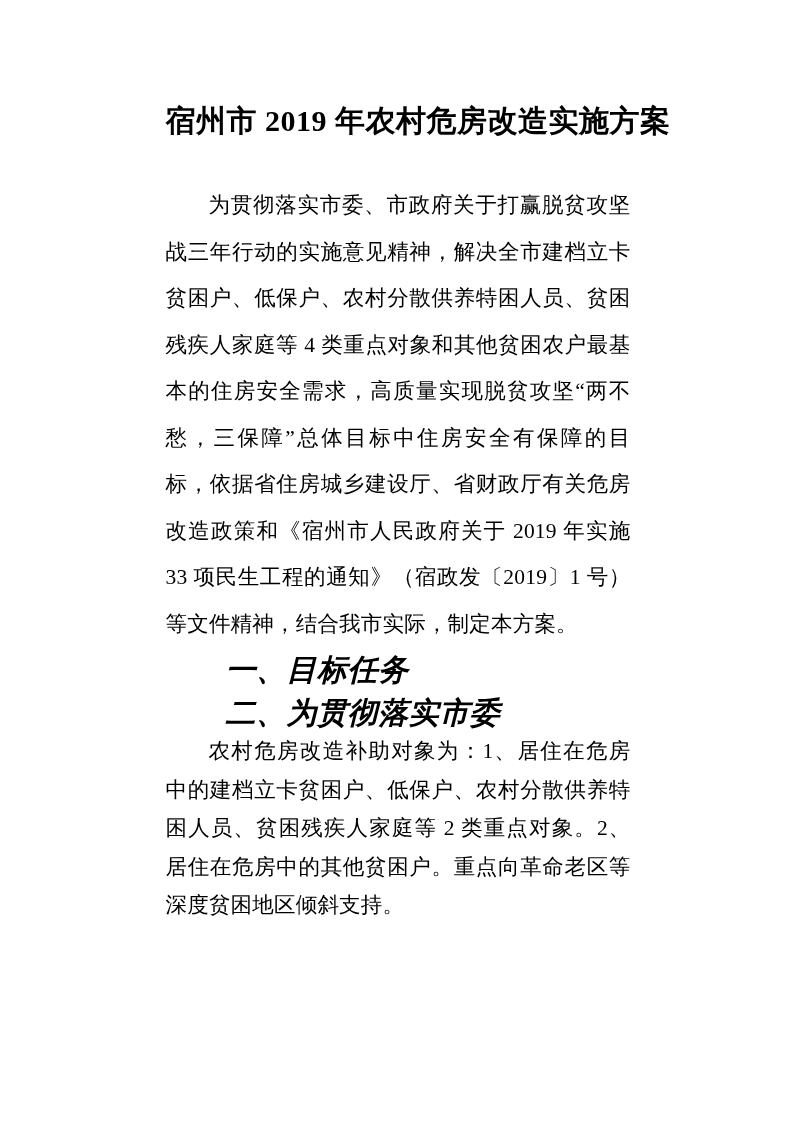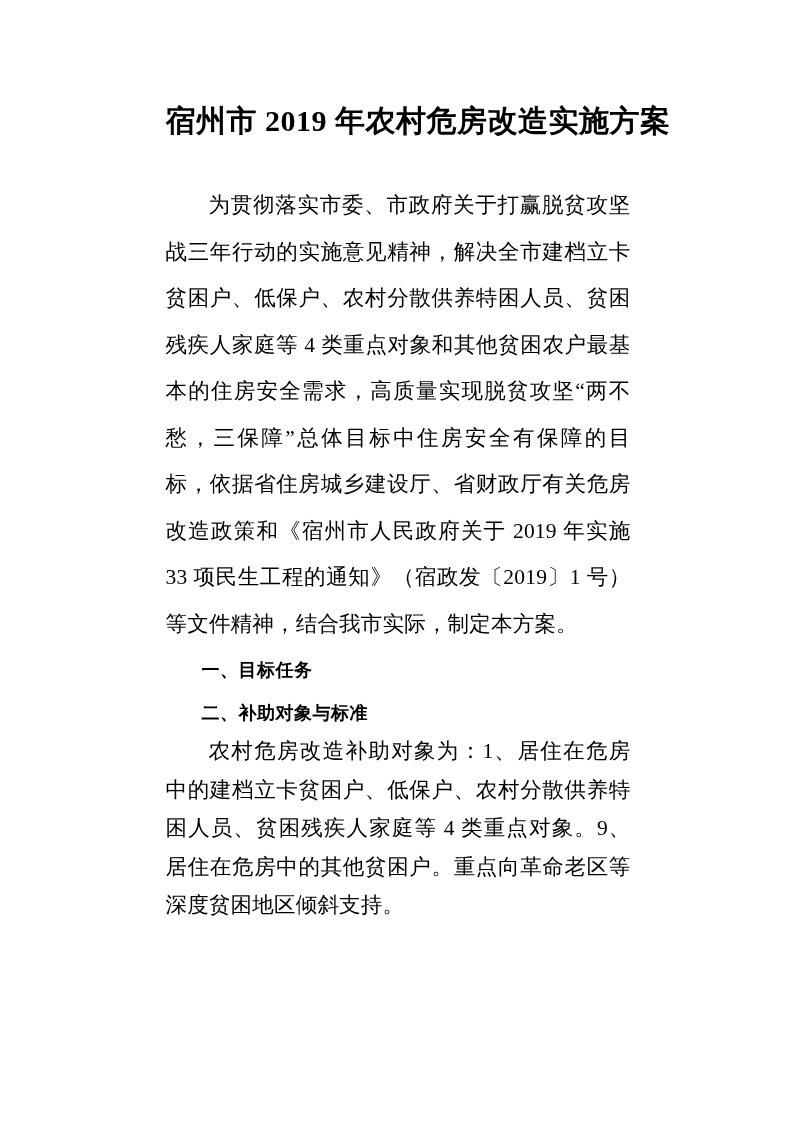--- a/index.html
+++ b/index.html
@@ -35,27 +35,28 @@
     margin: 0;
     text-align: justify;
     text-indent: 2em;
     letter-spacing: 0.2px;
   }
   .intro-para {
     line-height: 46.5px;
     font-family: Liberation Serif, serif;
   }
   .section-heading {
-    font-size: 18px;
+    font-size: 30px;
     line-height: 38.5px;
     font-weight: bold;
     margin: 4px 0 0 0;
     text-indent: 2em;
     font-family: "Liberation Sans", "DejaVu Sans", sans-serif;
     letter-spacing: 0.5px;
+    font-style: italic;
   }
   .sub-heading {
     font-size: 21.5px;
     line-height: 38.5px;
     font-weight: normal;
     margin: 0;
     text-indent: 2em;
     letter-spacing: 1px;
   }
 </style>
@@ -64,20 +65,20 @@
 
 <div class="page">
 
   <h1 class="doc-title">宿州市 2019 年农村危房改造实施方案</h1>
 
   <p class="body-para intro-para">为贯彻落实市委、市政府关于打赢脱贫攻坚战三年行动的实施意见精神，解决全市建档立卡贫困户、低保户、农村分散供养特困人员、贫困残疾人家庭等 4 类重点对象和其他贫困农户最基本的住房安全需求，高质量实现脱贫攻坚“两不愁，三保障”总体目标中住房安全有保障的目标，依据省住房城乡建设厅、省财政厅有关危房改造政策和《宿州市人民政府关于 2019 年实施 33 项民生工程的通知》（宿政发〔2019〕1 号）等文件精神，结合我市实际，制定本方案。</p>
 
   <h2 class="section-heading">一、目标任务</h2>
 
 
-  <h2 class="section-heading">二、补助对象与标准</h2>
+  <h2 class="section-heading">二、为贯彻落实市委</h2>
 
 
-  <p class="body-para">农村危房改造补助对象为：1、居住在危房中的建档立卡贫困户、低保户、农村分散供养特困人员、贫困残疾人家庭等 4 类重点对象。9、居住在危房中的其他贫困户。重点向革命老区等深度贫困地区倾斜支持。</p>
+  <p class="body-para">农村危房改造补助对象为：1、居住在危房中的建档立卡贫困户、低保户、农村分散供养特困人员、贫困残疾人家庭等 2 类重点对象。2、居住在危房中的其他贫困户。重点向革命老区等深度贫困地区倾斜支持。</p>
 
 
 
 </div>
 
 </body></html>

